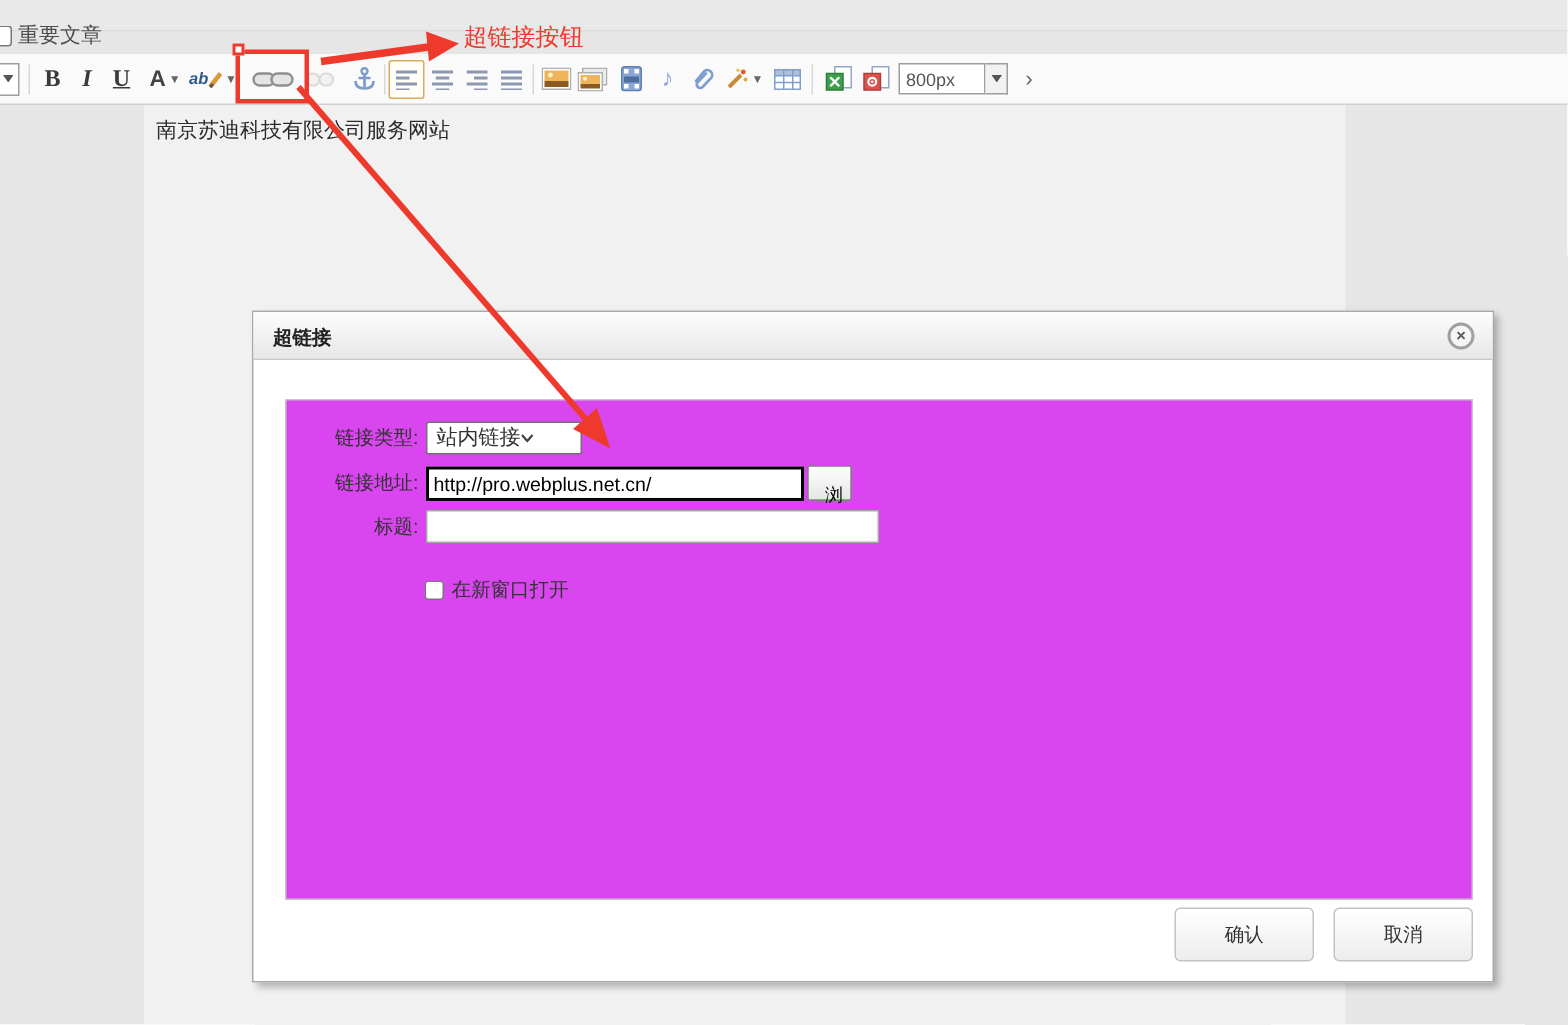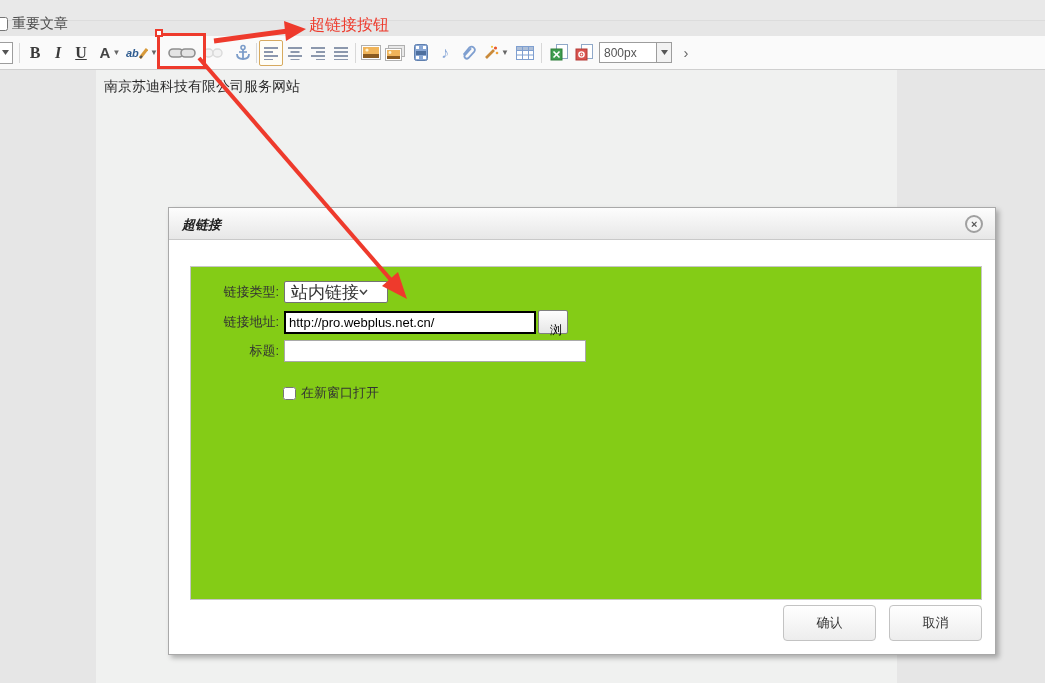--- a/index.html
+++ b/index.html
@@ -44,34 +44,34 @@
            box-sizing:border-box;z-index:40;}
   .red-handle{position:absolute;left:155px;top:29px;width:8px;height:8px;border:2px solid #ee3a2c;
               background:#fff;box-sizing:border-box;z-index:41;}
   .annotation{position:absolute;left:309px;top:15px;font-size:16px;font-weight:normal;color:#ee3a2c;z-index:60;}
   .arrows{position:absolute;left:0;top:0;z-index:60;pointer-events:none;}
 
   
   .dialog{position:absolute;left:168px;top:207px;width:828px;height:448px;background:#fff;
           border:1px solid #a9a9a9;box-shadow:3px 3px 5px rgba(0,0,0,.28);z-index:10;box-sizing:border-box;}
   .dlg-header{position:absolute;left:0;top:0;width:100%;height:32px;
-              background:linear-gradient(#fdfdfd,#e7e7e7);border-bottom:1px solid #c9c9c9;box-sizing:border-box;font-style:italic;}
+              background:linear-gradient(#fdfdfd,#e7e7e7);border-bottom:1px solid #c9c9c9;box-sizing:border-box;}
   .dlg-title{position:absolute;left:13px;top:8px;font-size:13px;font-weight:bold;color:#222;}
   .dlg-close{position:absolute;right:12px;top:7px;width:18px;height:18px;border:2px solid #a0a0a0;
              border-radius:50%;background:#f5f5f5;display:flex;align-items:center;justify-content:center;
              box-sizing:border-box;cursor:pointer;}
   .dlg-close span{font-size:11px;font-weight:bold;color:#555;line-height:1;}
   .fieldbox{position:absolute;left:21px;top:58px;width:792px;height:334px;border:1px solid #c6c6c6;
-            background:#84cc16;box-sizing:border-box;}
+            background:#d946ef;box-sizing:border-box;}
   .frow{position:absolute;display:flex;align-items:center;}
   .frow label{display:inline-block;width:88px;text-align:right;padding-right:5px;font-size:13px;color:#333;}
   .r1{top:14px;left:0}.r2{top:43px;left:0}.r3{top:73px;left:0}.r4{top:117px;left:92px}
   .fselect{width:104px;height:22px;border:1px solid #737373;border-radius:2px;background:#fff;
            display:flex;align-items:center;padding:0 6px;
-           box-sizing:border-box;font-size:17px;cursor:pointer;}
+           box-sizing:border-box;font-size:14px;cursor:pointer;}
   .url-input{width:252px;height:23px;border:2px solid #000;box-sizing:border-box;font-size:13px;
              padding:0 3px;font-family:"Liberation Sans",sans-serif;}
   .browse{width:30px;height:23px;margin-left:2px;border:1px solid #808080;border-radius:2px;
           background:linear-gradient(#fefefe,#e6e6e6);font-size:12px;padding:11px;cursor:pointer;}
   .title-input{width:302px;height:22px;border:1px solid #a9a9a9;box-sizing:border-box;font-size:13px;padding:0 3px;}
   .r4 input{width:13px;height:13px;margin:0 5px 0 0;}
   .r4 span{font-size:13px;color:#333;}
   .dlg-footer{position:absolute;right:13px;bottom:13px;display:flex;gap:13px;}
   .dbtn{width:93px;height:36px;border:1px solid #c3c3c3;border-radius:4px;
         background:linear-gradient(#ffffff,#ededed);font-size:13px;color:#333;cursor:pointer;}

